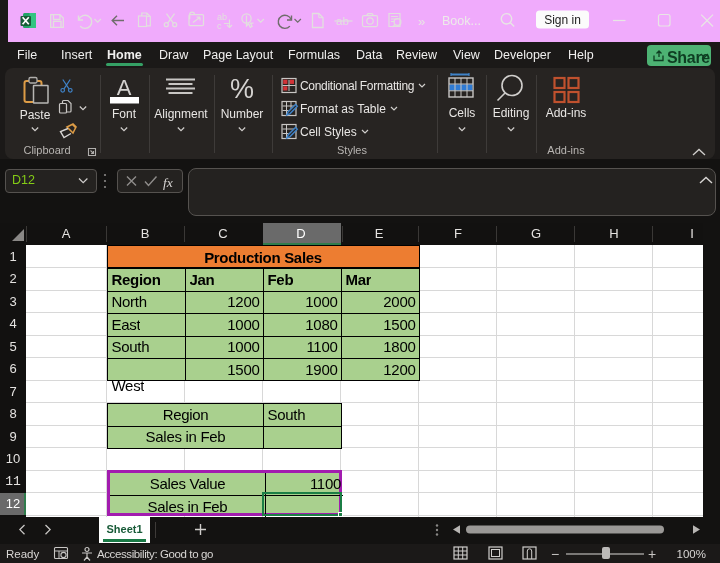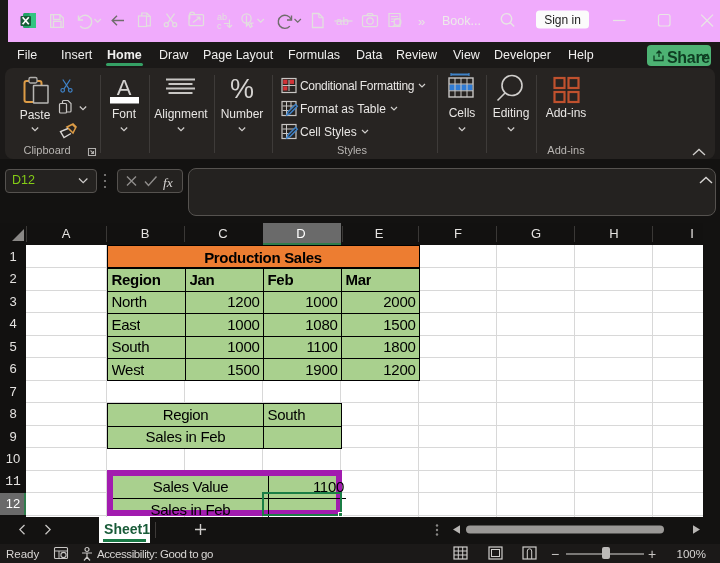--- a/index.html
+++ b/index.html
@@ -345,38 +345,38 @@
     <div class="cell" style="left:156px;width:74px;top:24.5px;text-align:right;">1000</div>
     <div class="cell" style="left:234px;width:74px;top:24.5px;text-align:right;">2000</div>
     <div class="cell" style="left:4px;top:47px;">East</div>
     <div class="cell" style="left:78px;width:74px;top:47px;text-align:right;">1000</div>
     <div class="cell" style="left:156px;width:74px;top:47px;text-align:right;">1080</div>
     <div class="cell" style="left:234px;width:74px;top:47px;text-align:right;">1500</div>
     <div class="cell" style="left:4px;top:69.5px;">South</div>
     <div class="cell" style="left:78px;width:74px;top:69.5px;text-align:right;">1000</div>
     <div class="cell" style="left:156px;width:74px;top:69.5px;text-align:right;">1100</div>
     <div class="cell" style="left:234px;width:74px;top:69.5px;text-align:right;">1800</div>
-    <div class="cell" style="left:4px;top:92px;">West</div>
+    <div class="cell" style="left:4px;top:108px;">West</div>
     <div class="cell" style="left:78px;width:74px;top:92px;text-align:right;">1500</div>
     <div class="cell" style="left:156px;width:74px;top:92px;text-align:right;">1900</div>
     <div class="cell" style="left:234px;width:74px;top:92px;text-align:right;">1200</div>
   </div>
 
   <div class="abs" style="left:106.5px;top:179.5px;width:235.5px;height:46px;background:#a9d08e;border:1px solid #000;">
     <svg class="abs" style="left:0;top:0" width="233.5" height="44">
       <g stroke="#000" stroke-width="1">
           <path d="M155.5,0 V44 M0,22.5 H233.5"></path>
         </g>
     </svg>
     <div class="cell" style="left:0;width:156px;top:2px;text-align:center;">Region</div>
     <div class="cell" style="left:160px;top:2px;">South</div>
     <div class="cell" style="left:0;width:156px;top:24.5px;text-align:center;">Sales in Feb</div>
   </div>
 
-  <div class="abs" style="left:106.5px;top:247px;width:235.5px;height:46px;background:#a9d08e;border:6px solid #a21caf;">
+  <div class="abs" style="left:106.5px;top:247px;width:235.5px;height:46px;background:#a9d08e;border:3px solid #a21caf;">
     <svg class="abs" style="left:0;top:0" width="233.5" height="44">
       <g stroke="#000" stroke-width="1">
           <path d="M155.5,0 V44 M0,22.5 H233.5"></path>
         </g>
     </svg>
     <div class="cell" style="left:0;width:156px;top:2px;text-align:center;">Sales Value</div>
     <div class="cell" style="left:156px;width:75.5px;top:2px;text-align:right;">1100</div>
     <div class="cell" style="left:0;width:156px;top:24.5px;text-align:center;">Sales in Feb</div>
   </div>
 
@@ -398,21 +398,21 @@
     <path d="M155.5,5 V21" stroke="#3e3b39" stroke-width="1"></path>
     <path d="M200.5,7 v11 M195,12.5 h11" stroke="#cfcdcb" stroke-width="1.4"></path>
     <circle cx="437" cy="8.5" r="1.2" fill="#8a8886"></circle>
       <circle cx="437" cy="13" r="1.2" fill="#8a8886"></circle>
       <circle cx="437" cy="17.5" r="1.2" fill="#8a8886"></circle>
     <path d="M453,12.5 l7,-4.2 v8.4 Z" fill="#b8b6b4"></path>
     <rect x="466" y="8.5" width="198" height="8" rx="4" fill="#9a9896"></rect>
     <path d="M700,12.5 l-7,-4.2 v8.4 Z" fill="#b8b6b4"></path>
   </svg>
   <div class="abs" style="left:99px;top:0;width:51px;height:26px;background:#fff;"></div>
-  <div class="abs" style="left:99px;top:0;width:51px;height:26px;font-size:14px;font-weight:bold;color:#185b38;text-align:right;line-height:24px;">Sheet1</div>
+  <div class="abs" style="left:99px;top:0;width:51px;height:26px;font-size:11px;font-weight:bold;color:#185b38;text-align:center;line-height:24px;">Sheet1</div>
   <div class="abs" style="left:103px;top:22px;width:43px;height:2.5px;background:#1a7a46;"></div>
 </div>
 <div id="statusbar" class="abs">
   <span class="abs" style="left:6px;top:3.5px;">Ready</span>
   <svg class="abs" style="left:53px;top:2px" width="17" height="15">
     <rect x="1.5" y="1.5" width="13" height="11" rx="1" fill="none" stroke="#c8c6c4" stroke-width="1.1"></rect>
     <path d="M1.5,5 h13 M6,5 v7.5" stroke="#c8c6c4" stroke-width="1"></path>
     <circle cx="10.5" cy="9" r="2.6" fill="none" stroke="#c8c6c4" stroke-width="1.1"></circle>
   </svg>
   <svg class="abs" style="left:79px;top:2px" width="16" height="15">

